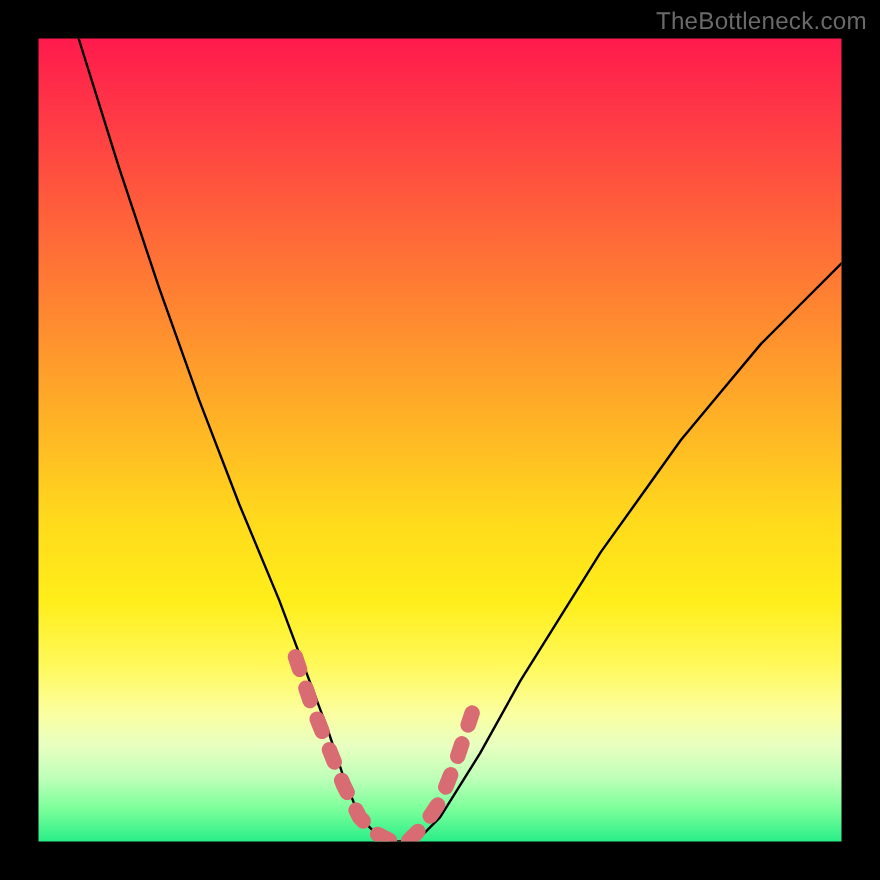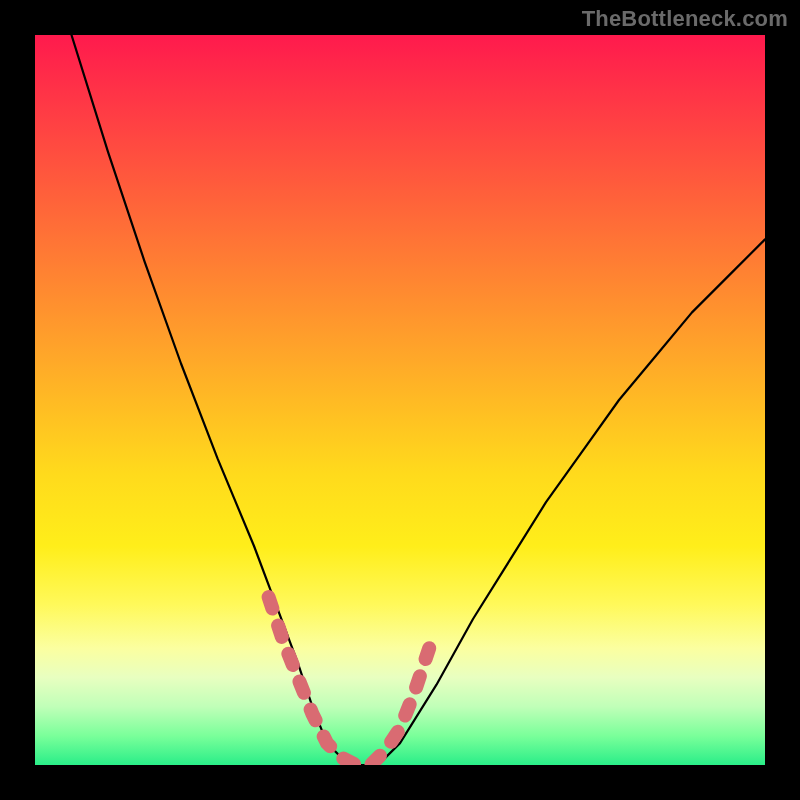--- a/index.html
+++ b/index.html
@@ -40,21 +40,21 @@
       #7aff9a 96%,
       #2aee88 100%
     );
   }
   .watermark {
     position: absolute;
     top: 6px;
     right: 12px;
     font-family: Arial, Helvetica, sans-serif;
     font-size: 22px;
-    font-weight: 700;
+    font-weight: 400;
     color: #6a6a6a;
     letter-spacing: 0.2px;
     user-select: none;
   }
   svg.curve {
     position: absolute;
     top: 35px;
     left: 35px;
     width: 730px;
     height: 730px;

